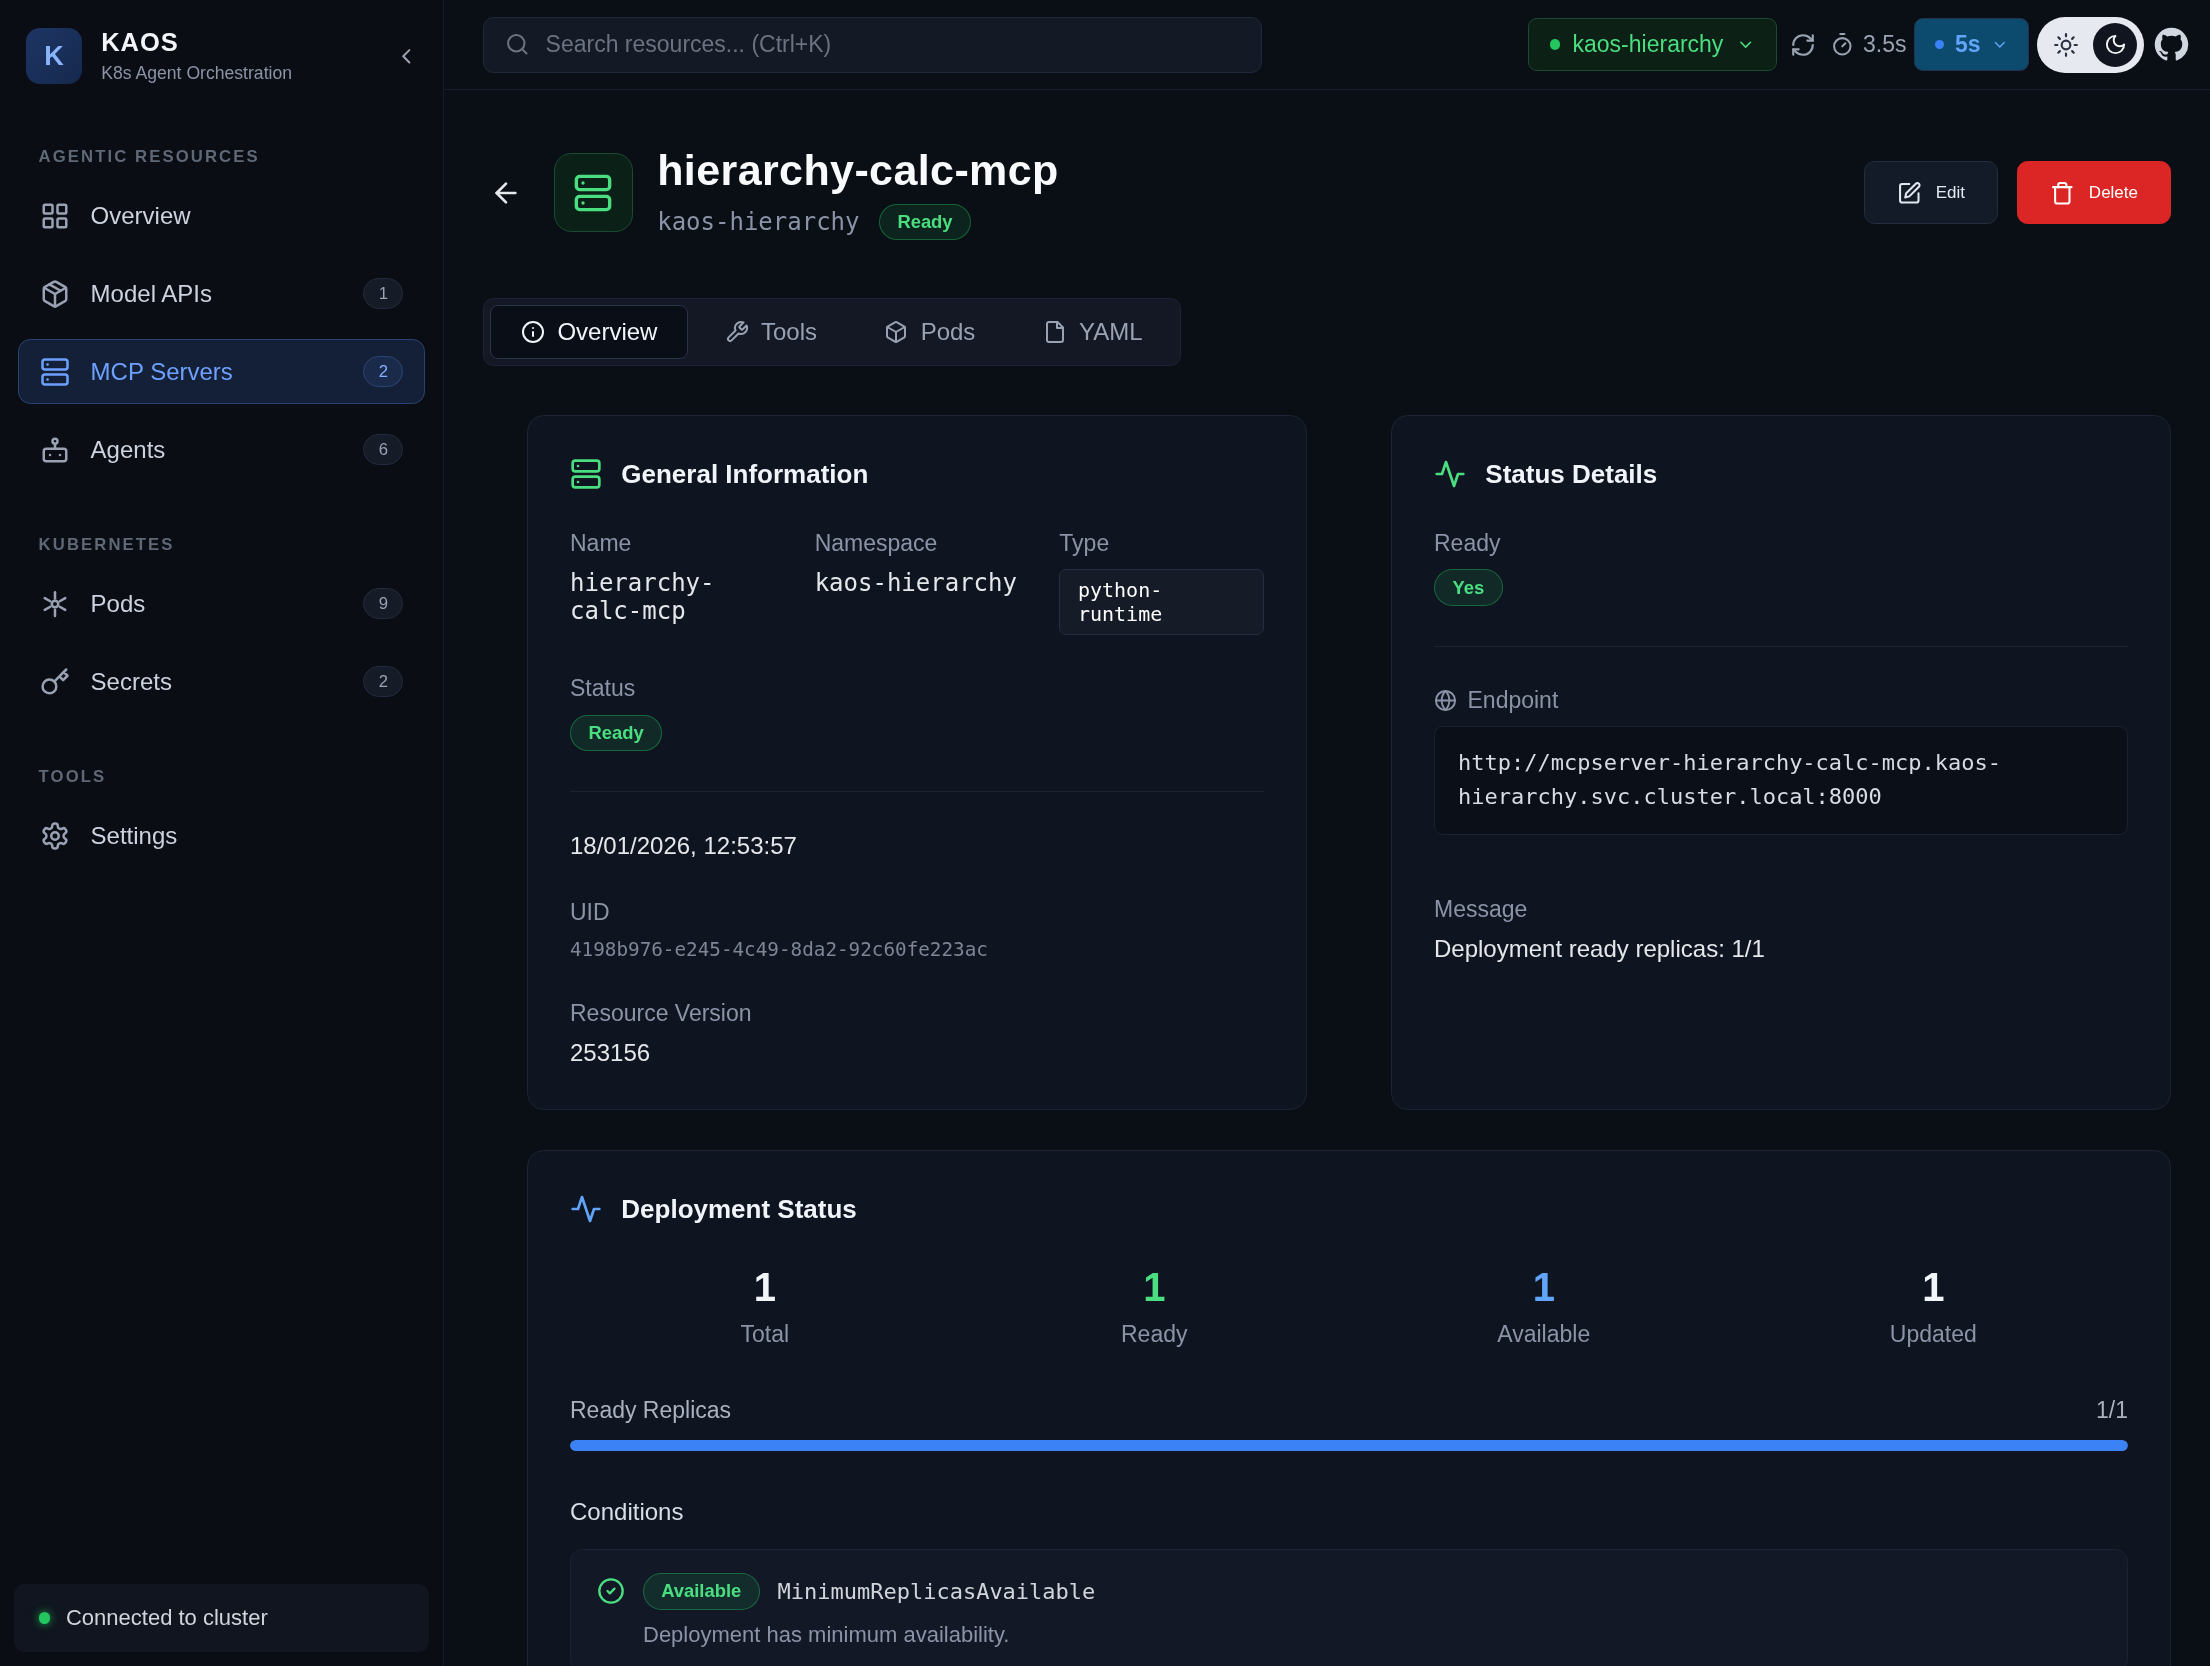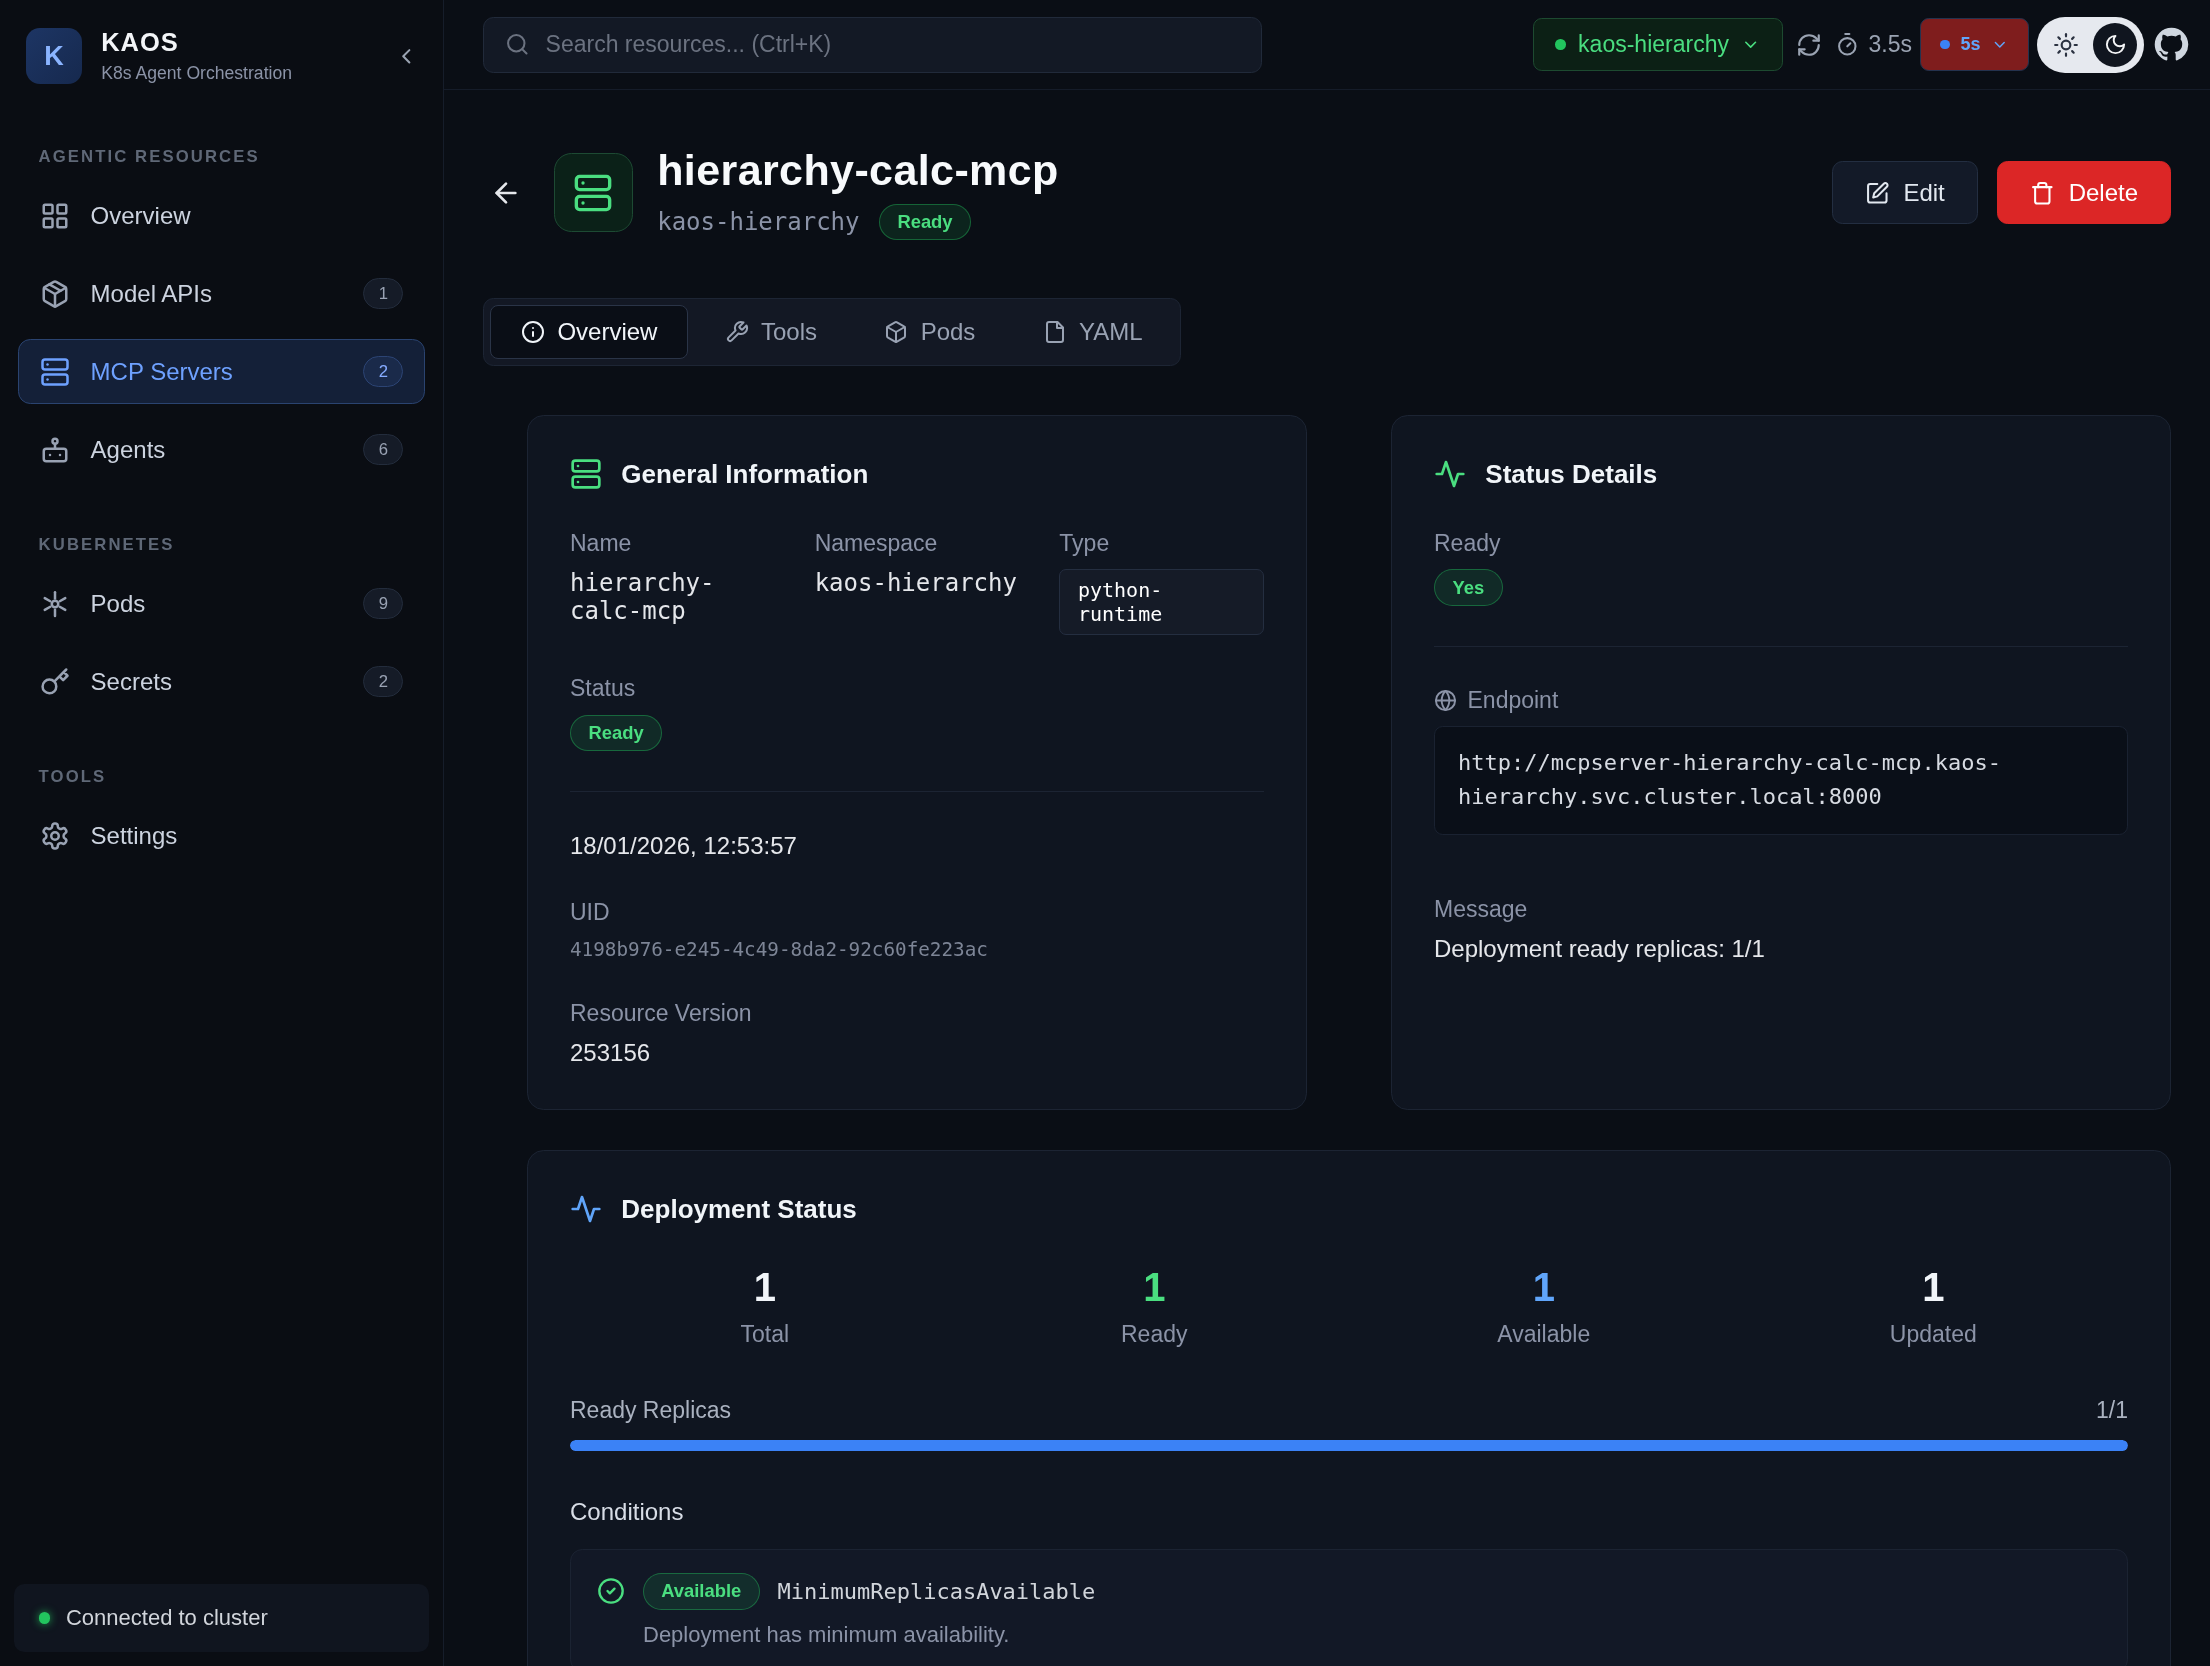--- a/index.html
+++ b/index.html
@@ -59,22 +59,22 @@
     color:#4ade80; font-size:23px; font-weight:500; cursor:pointer; }
   .cluster-pill .dot { width:10.5px; height:10.5px; border-radius:50%; background:#22c55e; }
   .cluster-pill svg { width:19.3px; height:19.3px; }
 
   .icon-btn { color:#9aa3b2; cursor:pointer; padding:5.3px; }
   .icon-btn svg { width:26px; height:26px; }
   .load-time { display:flex; align-items:center; gap:8.8px; color:#9aa3b2; font-size:23px; }
   .load-time svg { width:24.6px; height:24.6px; }
 
   .interval-pill { display:flex; align-items:center; gap:10.5px; height:53px; padding:0 19.3px;
-    border-radius:8.8px; background:#7f1d1d; border:0.9px solid #24324e; color:#60a5fa;
-    font-size:18px; font-weight:bold; cursor:pointer; }
+    border-radius:8.8px; background:#0c4a6e; border:0.9px solid #24324e; color:#60a5fa;
+    font-size:23px; font-weight:bold; cursor:pointer; }
   .interval-pill .dot { width:9.7px; height:9.7px; border-radius:50%; background:#3b82f6; }
   .interval-pill svg { width:17.6px; height:17.6px; }
 
   .theme-toggle { display:flex; align-items:center; height:56px; border-radius:877px;
     background:#e6e9ef; padding:0 7px; gap:5.3px; cursor:pointer; }
   .theme-toggle .sun-slot { width:44px; height:44px; display:flex; align-items:center;
     justify-content:center; color:#2a3140; }
   .theme-toggle .sun-slot svg { width:26px; height:26px; }
   .theme-toggle .moon-slot { width:44px; height:44px; border-radius:50%; background:#10151f;
     display:flex; align-items:center; justify-content:center; color:#f3f4f6; }
@@ -94,21 +94,21 @@
   .resource-icon svg { width:40px; height:40px; }
   .page-title { font-size:43px; font-weight:bold; color:#f8fafc; letter-spacing:0.4px; }
   .title-subrow { display:flex; align-items:center; gap:19.3px; margin-top:8.8px; }
   .ns-text { font-size:24px; color:#8b93a7; }
   .pill-green { display:inline-block; font-size:18.4px; font-weight:bold; color:#4ade80;
     background:rgba(34,197,94,.12); border:0.9px solid rgba(34,197,94,.4);
     padding:6.1px 17.6px; border-radius:877px; }
 
   .header-actions { margin-left:auto; display:flex; gap:19.3px; }
   .btn { display:flex; align-items:center; gap:14px; height:63px; padding:0 32px;
-    border-radius:10.5px; font-size:24px; font-weight:500; cursor:pointer; }
+    border-radius:10.5px; font-size:17px; font-weight:500; cursor:pointer; }
   .btn svg { width:24.6px; height:24.6px; }
   .btn-edit { background:#131a28; border:0.9px solid #232e41; color:#e2e8f0; }
   .btn-delete { background:#dc2626; border:0.9px solid #dc2626; color:#ffffff; }
 
   .tabs { margin-top:58px; display:inline-flex; background:#131824; border:0.9px solid #1d2534;
     border-radius:10.5px; padding:6.1px; gap:5.3px; }
   .tab { display:flex; align-items:center; gap:12.3px; height:54px; padding:0 30px;
     border-radius:8px; color:#99a2b3; font-size:24px; font-weight:500;
     border:0.9px solid transparent; cursor:pointer; }
   .tab svg { width:24px; height:24px; }

